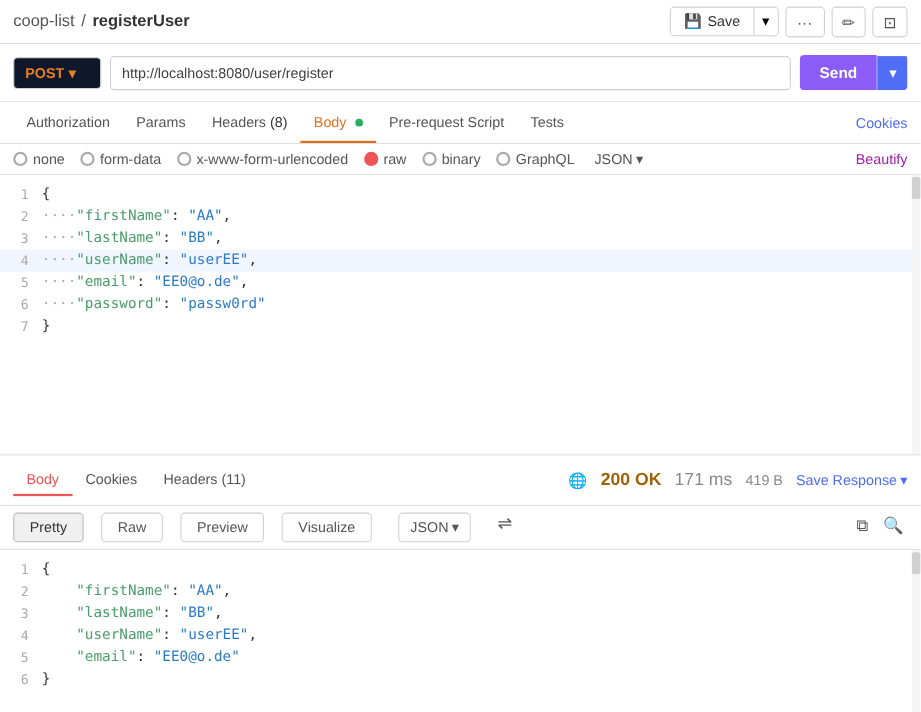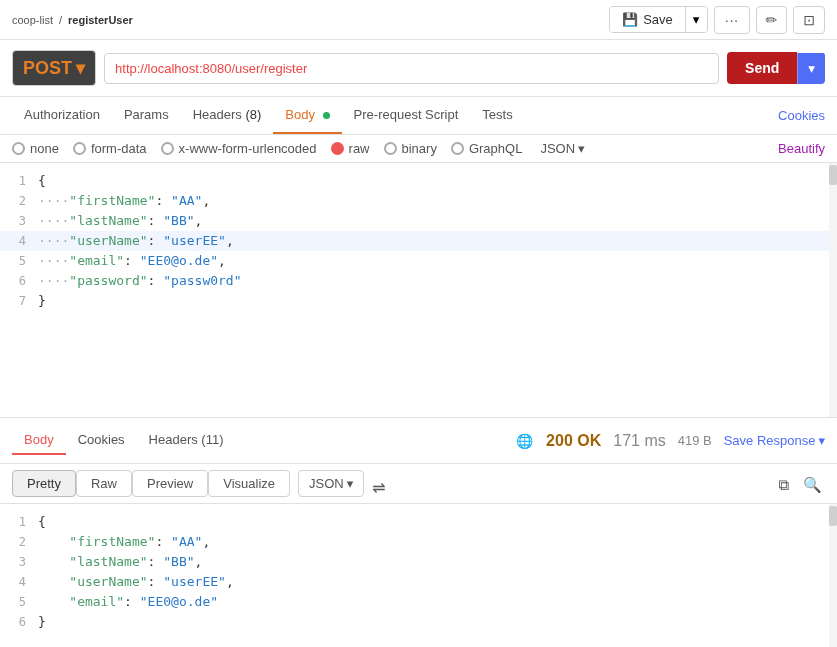--- a/index.html
+++ b/index.html
@@ -4,47 +4,47 @@
   <style>
     * { box-sizing: border-box; margin: 0; padding: 0; }
     body { font-family: -apple-system, BlinkMacSystemFont, 'Segoe UI', sans-serif; font-size: 13px; background: #fff; color: #333; height: 647px; overflow: hidden; }
 
     
     .top-bar {
       display: flex; align-items: center; justify-content: space-between;
       padding: 8px 12px; border-bottom: 1px solid #e0e0e0; background: #fff;
       height: 40px;
     }
-    .breadcrumb { display: flex; align-items: center; gap: 6px; font-size: 11px; color: #555; }
+    .breadcrumb { display: flex; align-items: center; gap: 6px; font-size: 15px; color: #555; }
     .breadcrumb-current { font-weight: 600; color: #333; }
     .top-bar-right { display: flex; align-items: center; gap: 6px; }
     .save-btn-group { display: flex; align-items: center; border: 1px solid #d0d0d0; border-radius: 4px; overflow: hidden; }
     .save-btn { background: #fff; border: none; padding: 5px 12px; cursor: pointer; font-size: 13px; color: #333; display: flex; align-items: center; gap: 5px; }
     .save-btn-caret { background: #fff; border: none; border-left: 1px solid #d0d0d0; padding: 5px 7px; cursor: pointer; }
     .more-btn { background: #fff; border: 1px solid #d0d0d0; border-radius: 4px; padding: 5px 10px; cursor: pointer; font-size: 14px; color: #555; }
     .icon-btn { background: #fff; border: 1px solid #d0d0d0; border-radius: 4px; padding: 5px 9px; cursor: pointer; color: #555; font-size: 14px; }
 
     
     .request-bar {
       display: flex; align-items: center; padding: 10px 12px; gap: 8px;
       border-bottom: 1px solid #e0e0e0; background: #fff;
     }
     .method-select {
       display: flex; align-items: center; gap: 4px;
       border: 1px solid #d0d0d0; border-radius: 4px; padding: 6px 10px;
-      cursor: pointer; font-weight: 700; color: #e67e22; font-size: 18px;
-      background: #404040; min-width: 80px;
+      cursor: pointer; font-weight: 700; color: #e67e22; font-size: 13px;
+      background: #0f172a; min-width: 80px;
     }
     .url-input {
       flex: 1; border: 1px solid #d0d0d0; border-radius: 4px; padding: 7px 10px;
-      font-size: 13px; color: #ef4444; outline: none;
+      font-size: 13px; color: #404040; outline: none;
     }
     .send-btn-group { display: flex; align-items: center; border-radius: 4px; overflow: hidden; }
     .send-btn {
-      background: #b91c1c; color: #fff; border: none; padding: 8px 18px;
+      background: #8b5cf6; color: #fff; border: none; padding: 8px 18px;
       font-size: 14px; font-weight: 600; cursor: pointer;
     }
     .send-caret { background: #4f6df5; color: #fff; border: none; border-left: 1px solid rgba(255,255,255,0.3); padding: 8px 10px; cursor: pointer; }
 
     
     .tabs-row {
       display: flex; align-items: center; padding: 0 12px;
       border-bottom: 1px solid #e0e0e0; background: #fff;
     }
     .tab {
@@ -91,21 +91,21 @@
     .resp-tab.active { color: #e55; border-bottom: 2px solid #e55; }
     .status-info { display: flex; align-items: center; gap: 12px; margin-left: auto; }
     .status-globe { color: #888; font-size: 14px; }
     .status-200 { color: #a16207; font-size: 16px; font-weight: 700; }
     .status-time { color: #888; font-size: 16px; }
     .status-size { color: #888; font-size: 13px; }
     .save-response-btn { color: #4f6df5; font-size: 13px; cursor: pointer; display: flex; align-items: center; gap: 3px; }
 
     
     .resp-type-row {
-      display: flex; align-items: flex-end; padding: 6px 12px; gap: 0;
+      display: flex; align-items: flex-start; padding: 6px 12px; gap: 16px;
       border-bottom: 1px solid #e0e0e0;
     }
     .resp-type-btn {
       padding: 5px 14px; border: 1px solid #d0d0d0; border-radius: 4px;
       background: #fff; font-size: 13px; color: #555; cursor: pointer;
     }
     .resp-type-btn.active { background: #f0f0f0; border-color: #bbb; color: #333; }
     .resp-json-select { display: flex; align-items: center; gap: 3px; border: 1px solid #d0d0d0; border-radius: 4px; padding: 5px 10px; cursor: pointer; font-size: 13px; color: #555; margin-left: 8px; }
     .filter-btn { margin-left: 8px; color: #555; background: none; border: none; font-size: 16px; cursor: pointer; }
     .resp-icons { margin-left: auto; display: flex; gap: 8px; }

